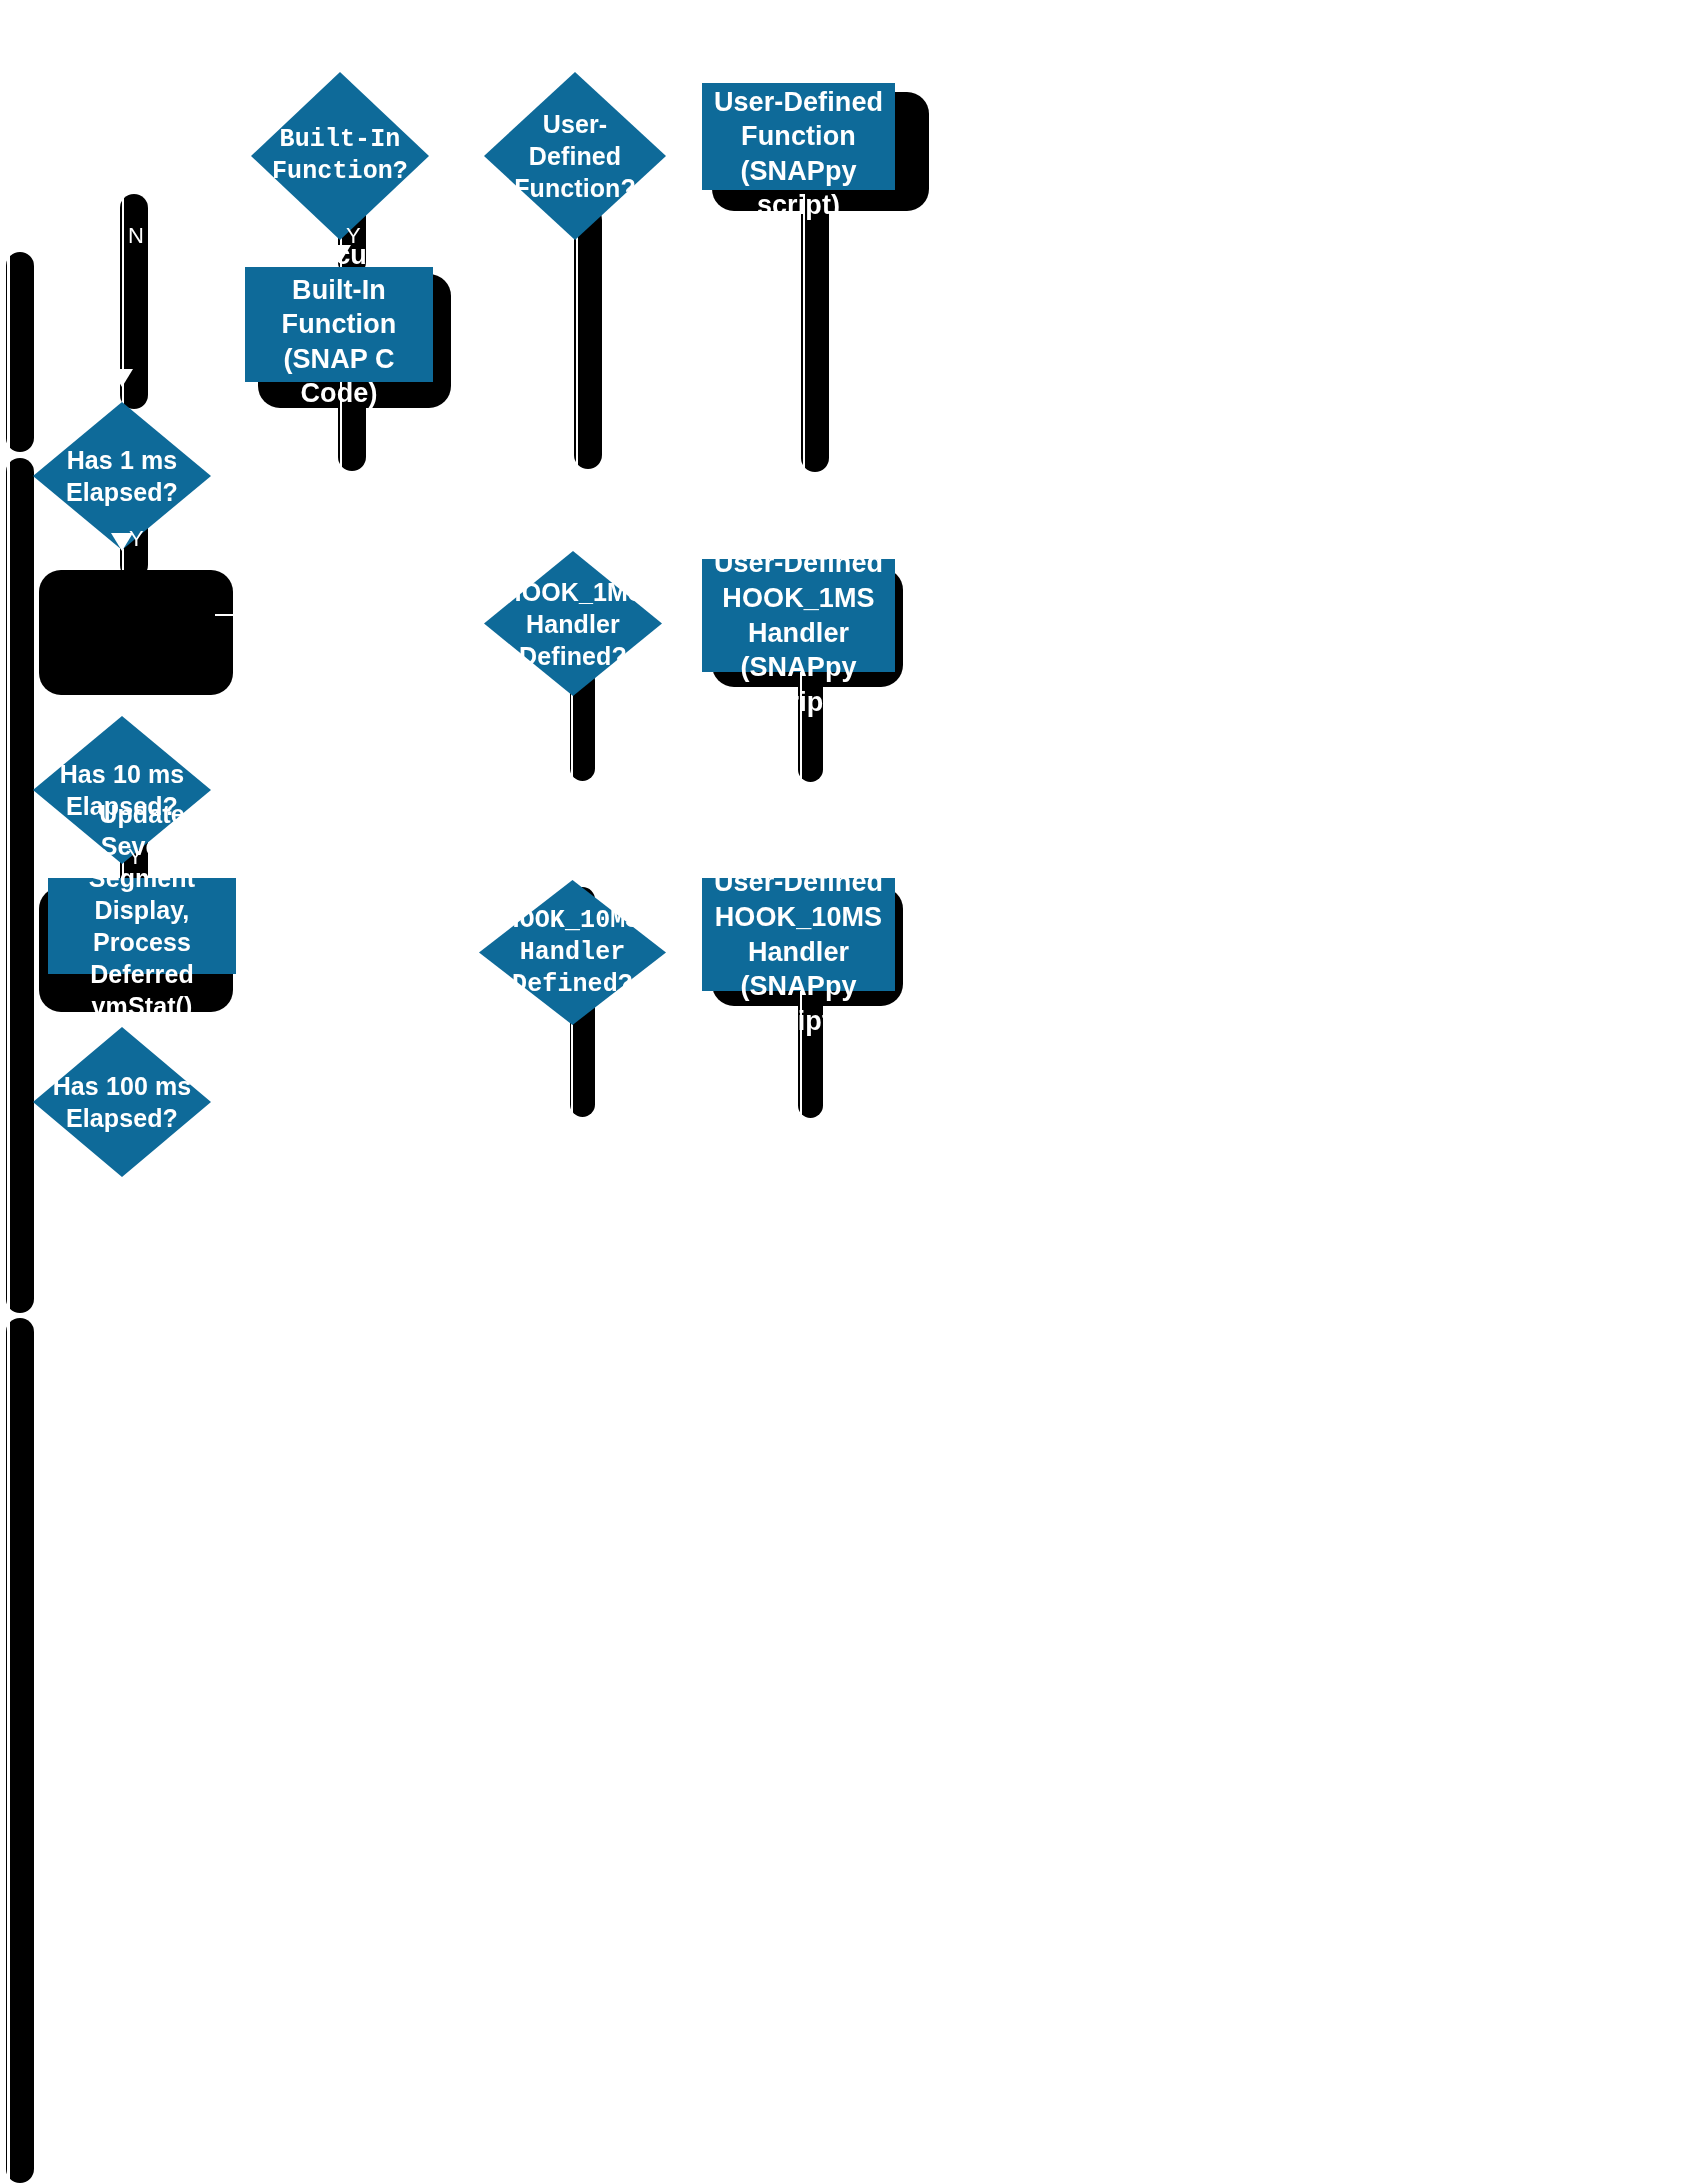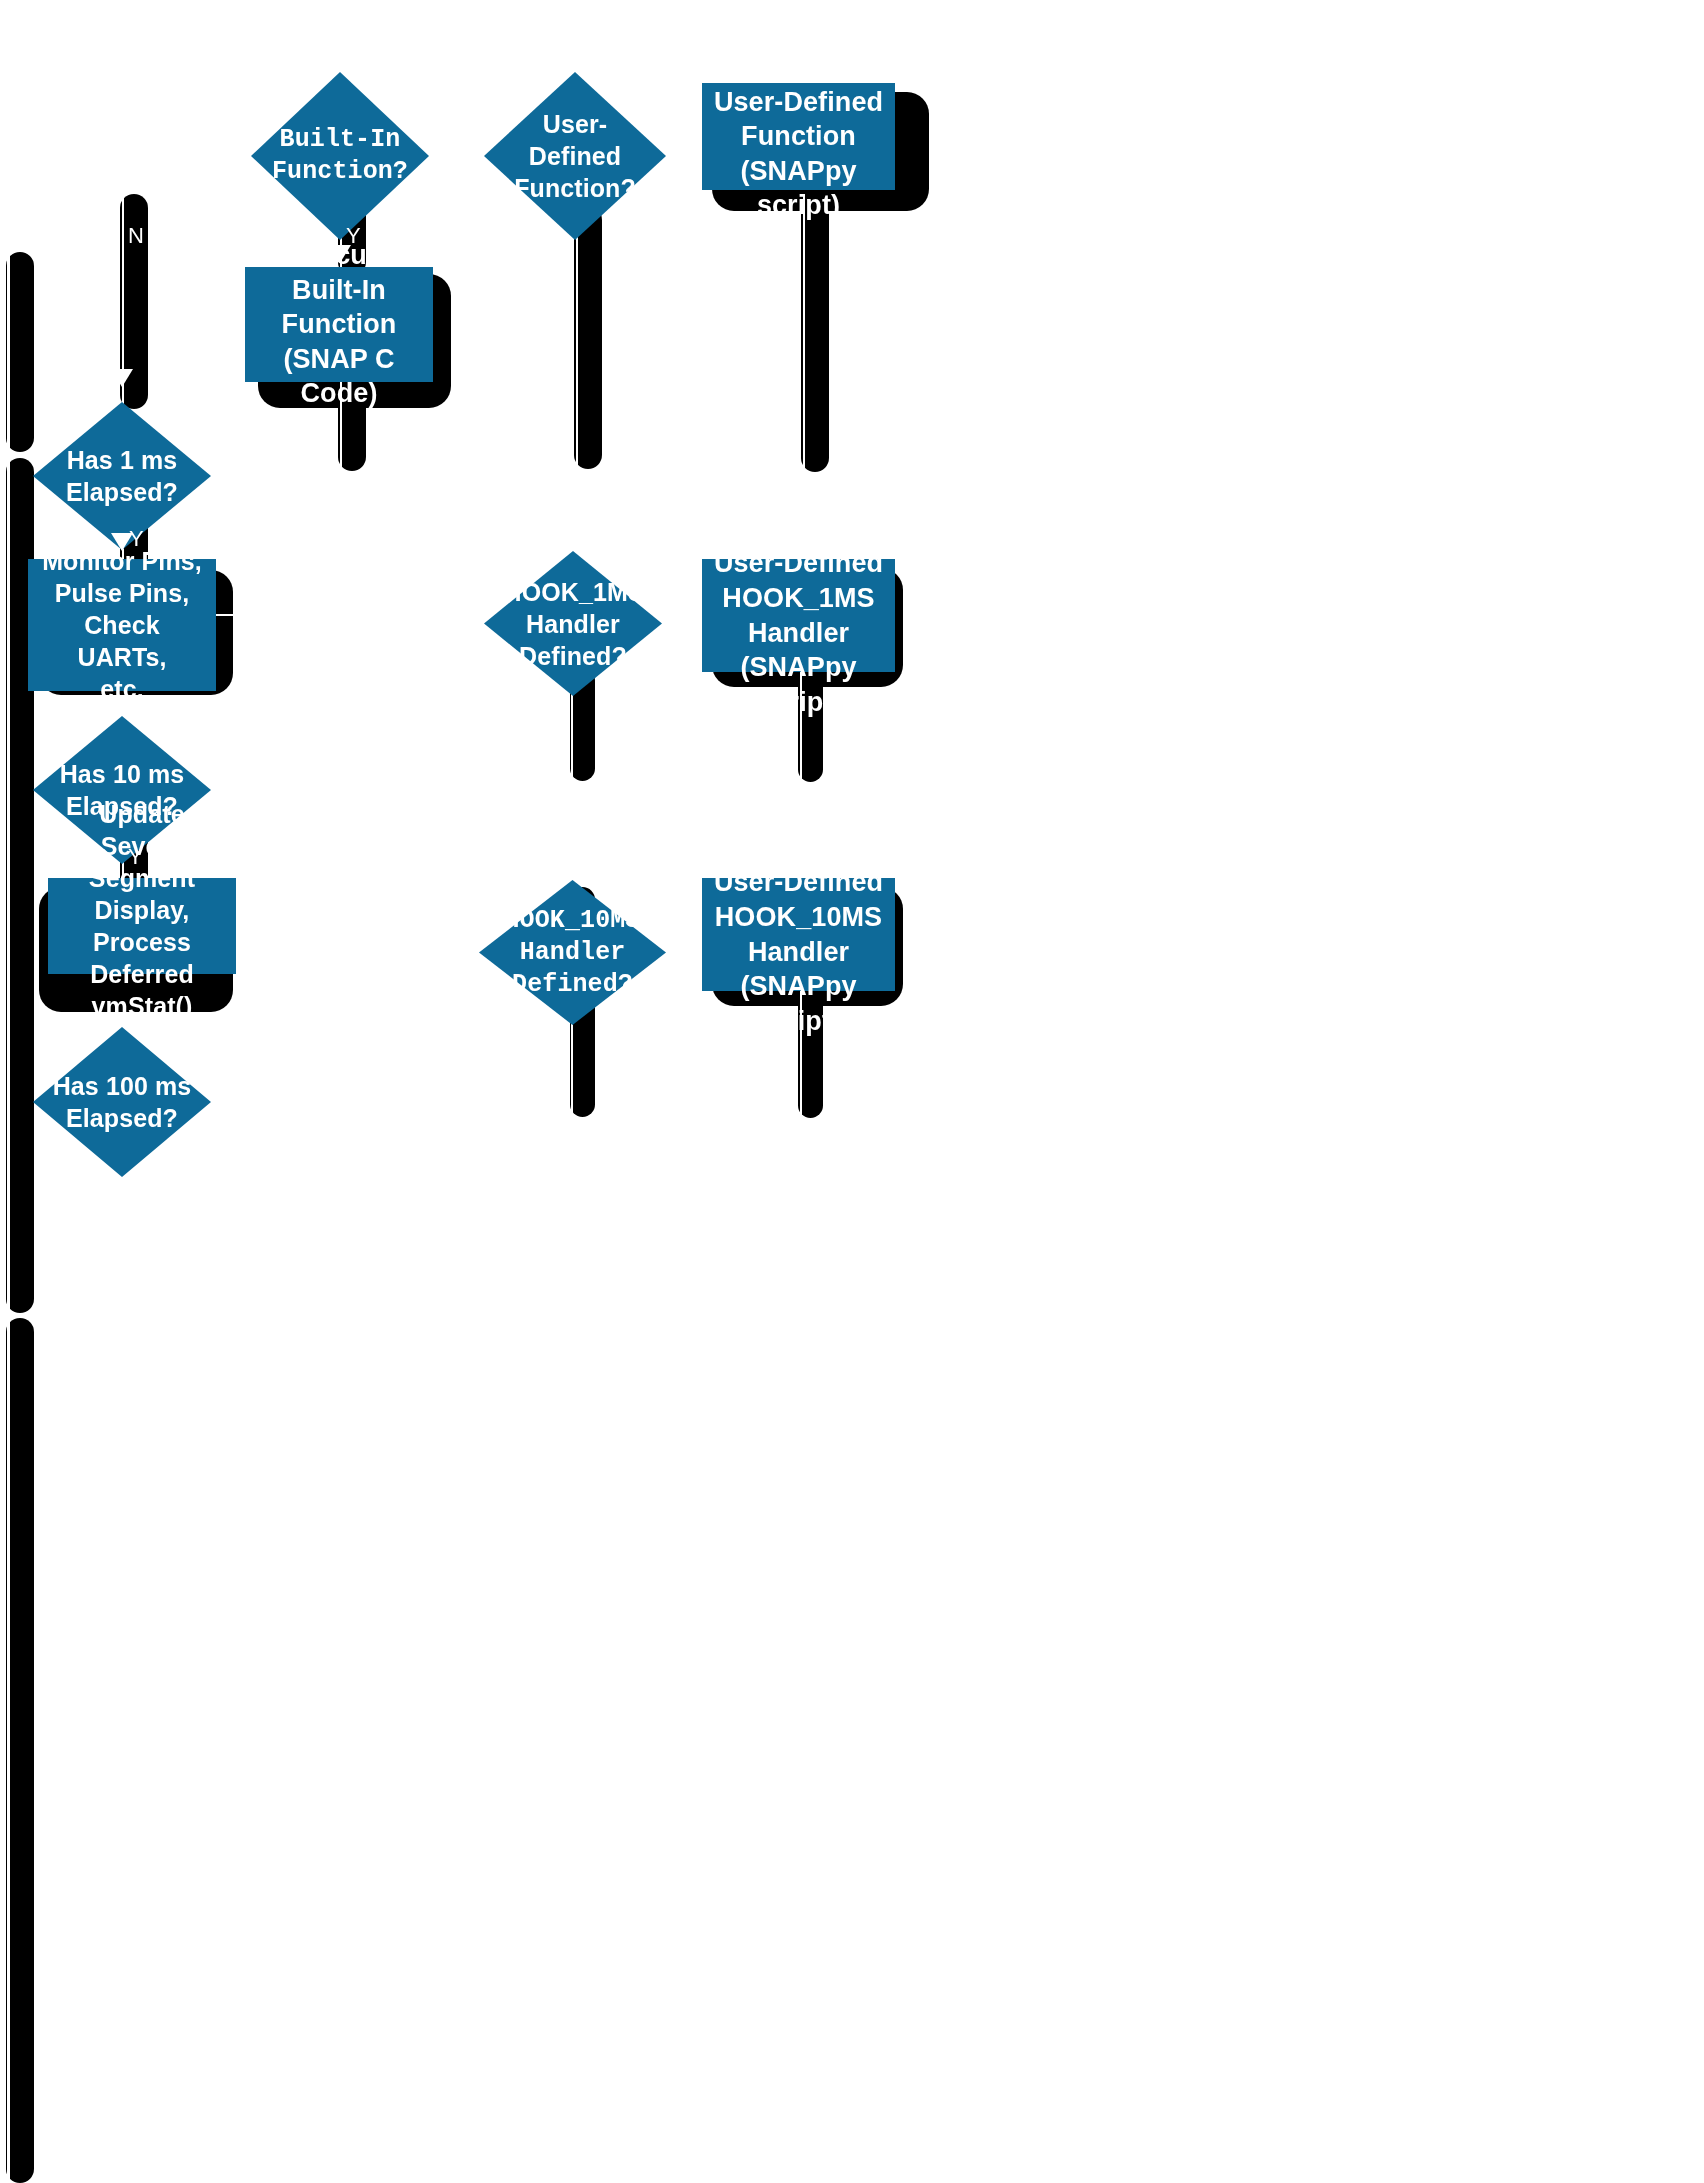--- a/index.html
+++ b/index.html
@@ -132,23 +132,20 @@
 
   <div class="node box f36" style="left:245px;top:267px;width:188px;height:115px;">
     <div class="lbl">Execute Built-In<br>Function<br>(SNAP C Code)</div>
   </div>
 
   <div class="node dia f34" style="left:33px;top:402px;width:178px;height:148px;">
     <div class="shape"></div>
     <div class="lbl">Has 1 ms<br>Elapsed?</div>
   </div>
 
-  <div class="node box f34" style="left:28px;top:559px;width:188px;height:132px;">
-    <div class="lbl">Monitor Pins,<br>Pulse Pins,<br>Check UARTs,<br>etc.</div>
-  </div>
 
   <div class="node dia f34" style="left:484px;top:551px;width:178px;height:145px;align-items:center;">
     <div class="shape"></div>
     <div class="lbl">HOOK_1MS<br>Handler<br>Defined?</div>
   </div>
 
   <div class="node box f36" style="left:702px;top:559px;width:193px;height:113px;">
     <div class="lbl">Execute User-Defined<br>HOOK_1MS Handler<br>(SNAPpy Script)</div>
   </div>
 

